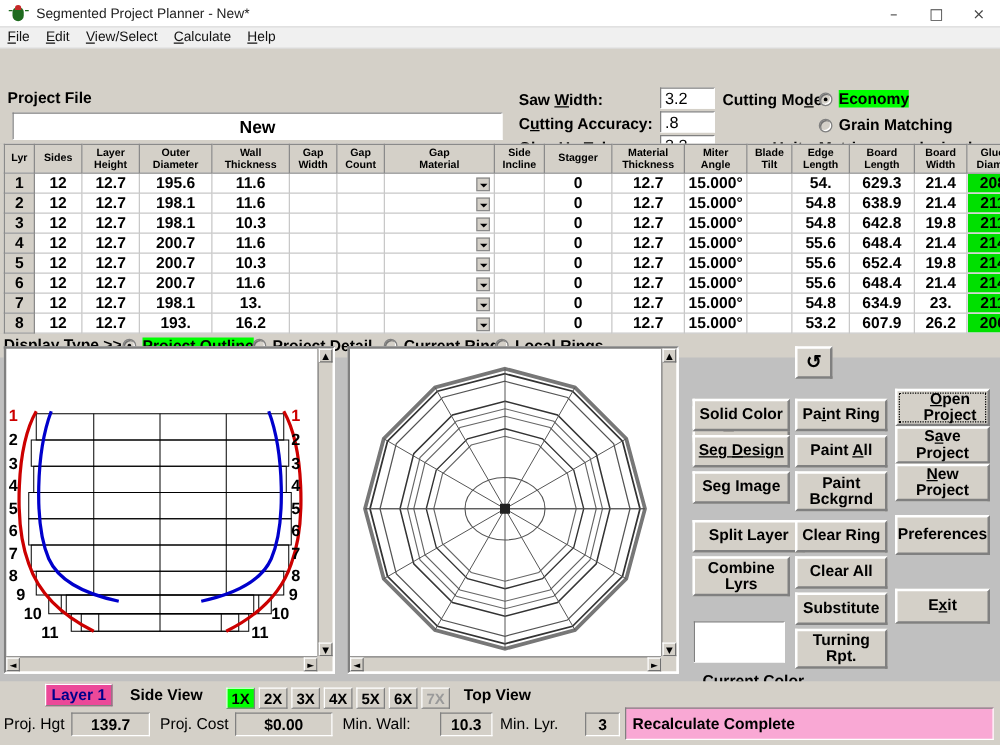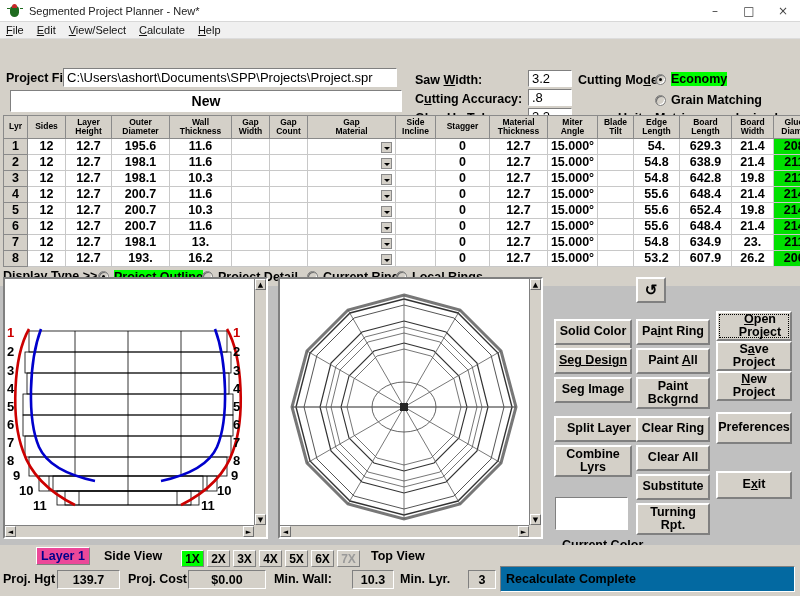--- a/index.html
+++ b/index.html
@@ -219,39 +219,39 @@
   .zbtn {
     position: absolute; top: 550px; width: 23px; height: 17px;
     background: #d4d0c8; font-size: 12px; font-weight: bold; color: #000;
     border-top: 1px solid #fff; border-left: 1px solid #fff;
     border-right: 1px solid #808080; border-bottom: 1px solid #808080;
     display: flex; align-items: center; justify-content: center;
   }
   .zbtn.on { background: #00ff00; }
   .zbtn.off { color: #9a9a9a; }
 
-  .bf-label { position: absolute; font-size: 12.5px; font-weight: bold; top: 572px; }
+  .bf-label { position: absolute; font-size: 12.5px; font-weight: normal; top: 572px; }
   .bf-value {
     position: absolute; top: 570px; height: 19px; background: #d4d0c8;
     border-top: 1px solid #808080; border-left: 1px solid #808080;
     border-right: 1px solid #ffffff; border-bottom: 1px solid #ffffff;
     font-size: 12.5px; font-weight: bold; display: flex;
     align-items: center; justify-content: center;
   }
   #proj-hgt-label { left: 3px; }
   #proj-hgt-value { left: 57px; width: 63px; }
   #proj-cost-label { left: 128px; }
   #proj-cost-value { left: 188px; width: 78px; }
   #min-wall-label { left: 274px; }
   #min-wall-value { left: 352px; width: 42px; }
   #min-lyr-label  { left: 400px; }
   #min-lyr-value  { left: 468px; width: 28px; }
   #status-message {
     position: absolute; left: 500px; top: 566px; width: 295px; height: 26px;
-    background: #0369a1;
+    background: #f9a8d4;
     border-top: 1px solid #808080; border-left: 1px solid #808080;
     border-right: 1px solid #ffffff; border-bottom: 1px solid #ffffff;
     font-size: 12.5px; font-weight: bold; color: #000;
     display: flex; align-items: center; padding-left: 5px;
   }
 </style>
 </head>
 <body>
 
 <div class="titlebar">
@@ -272,21 +272,20 @@
 <div class="menubar">
   <div class="menu-item"><u>F</u><span>ile</span></div>
   <div class="menu-item"><u>E</u>dit</div>
   <div class="menu-item"><u>V</u>iew/Select</div>
   <div class="menu-item"><u>C</u>alculate</div>
   <div class="menu-item"><u>H</u>elp</div>
 </div>
 
 <div class="toppanel">
   <div class="lbl" id="project-file-label">Project File</div>
-  <div class="field" id="project-file-value">C:\Users\ashort\Documents\SPP\Projects\Project.spr</div>
   <div class="field center" id="project-name-value">New</div>
 
   <div class="lbl" id="saw-width-label">Saw <u>W</u>idth:</div>
   <div class="field" id="saw-width-value">3.2</div>
 
   <div class="lbl" id="cutting-accuracy-label">C<u>u</u>tting Accuracy:</div>
   <div class="field" id="cutting-accuracy-value">.8</div>
 
   <div class="lbl" id="glueup-tolerance-label"><u>G</u>lue-Up Tolerance:</div>
   <div class="field" id="glueup-tolerance-value">3.2</div>

